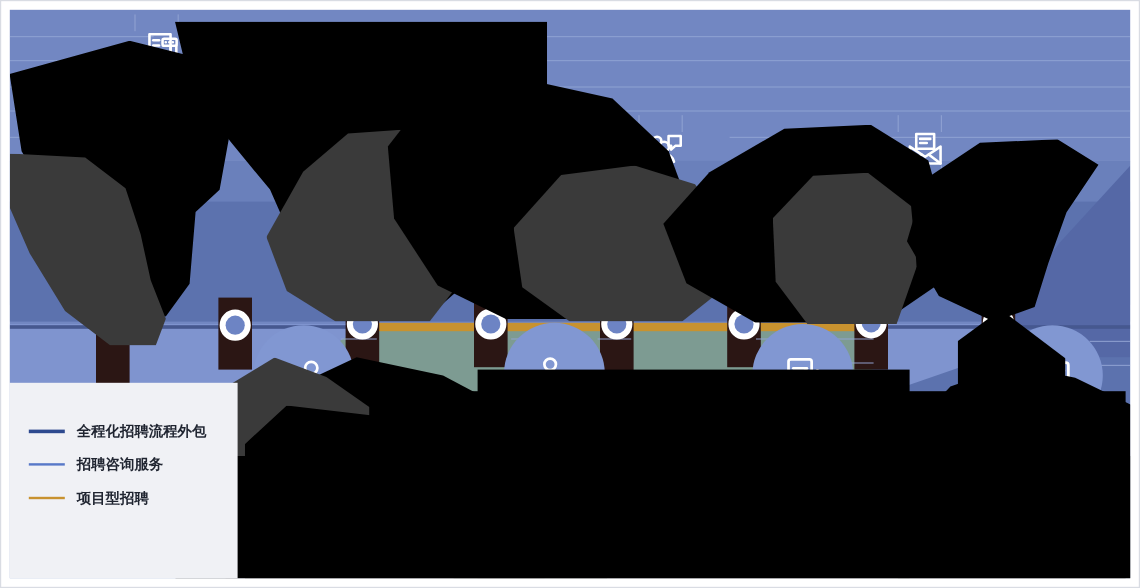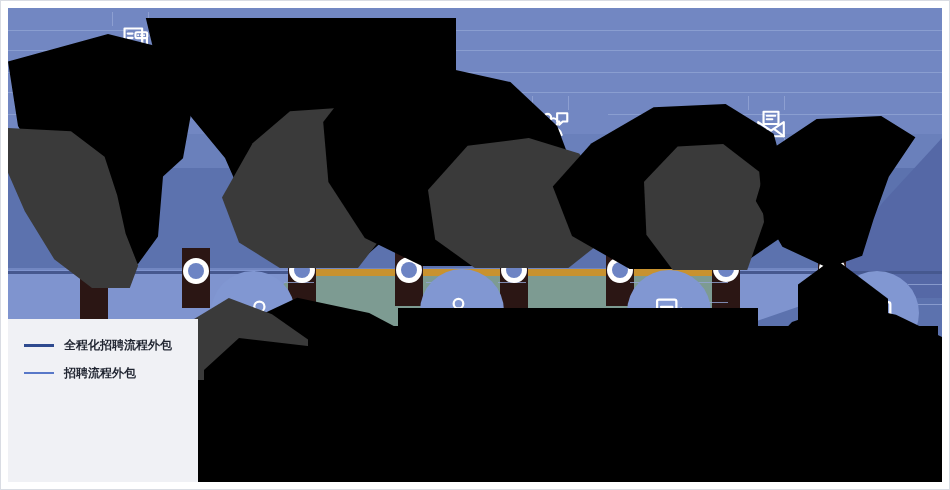--- a/index.html
+++ b/index.html
@@ -97,21 +97,21 @@
   
   .legend{
     position:absolute;
     left:8px;bottom:8px;
     width:190px;height:163px;
     background:#f0f1f5;
     padding:0;
     box-sizing:border-box;
   }
   .legend-list{
-    position:absolute;left:16px;top:12px;
+    position:absolute;left:16px;top:26px;
   }
   .legend-row{
     display:flex;align-items:center;
     height:28px;
   }
   .legend-swatch{
     width:30px;height:0;
     border-top-style:solid;
     margin-right:10px;
     flex:none;
@@ -404,23 +404,27 @@
   <div class="legend">
     <div class="legend-list">
 
       <div class="legend-row">
         <span class="legend-swatch" style="border-top-width:3px;border-top-color:#2e4a8f;"></span>
         <span class="legend-label">全程化招聘流程外包</span>
       </div>
 
       <div class="legend-row">
         <span class="legend-swatch" style="border-top-width:2px;border-top-color:#5878c8;"></span>
-        <span class="legend-label">招聘流程外包</span>
-      </div>
-
+        <span class="legend-label">招聘咨询服务</span>
+      </div>
+
+      <div class="legend-row">
+        <span class="legend-swatch" style="border-top-width:2px;border-top-color:#c8922f;"></span>
+        <span class="legend-label">项目型招聘</span>
+      </div>
 
 
     </div>
   </div>
 
   <div class="frame"></div>
   <div class="frame-line"></div>
 
 </div>
 

